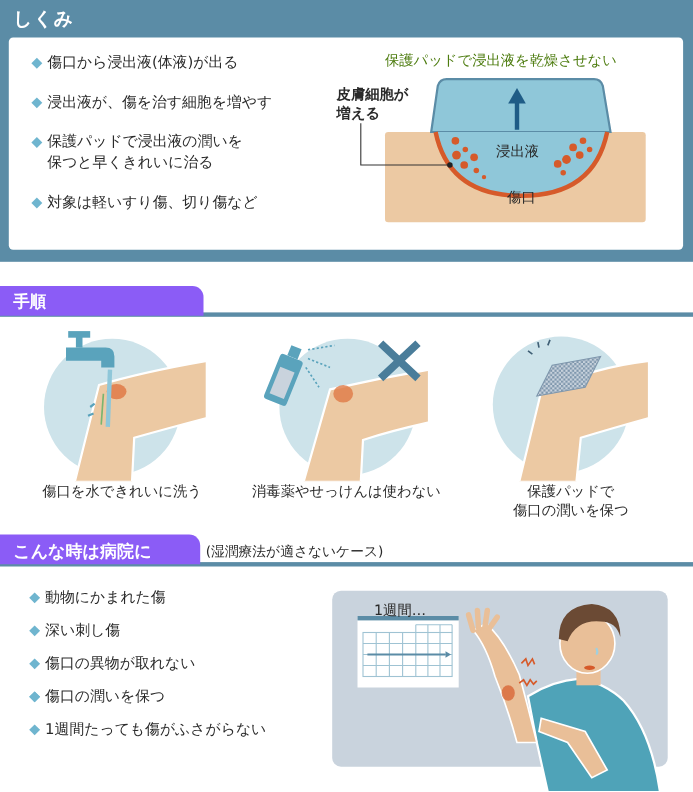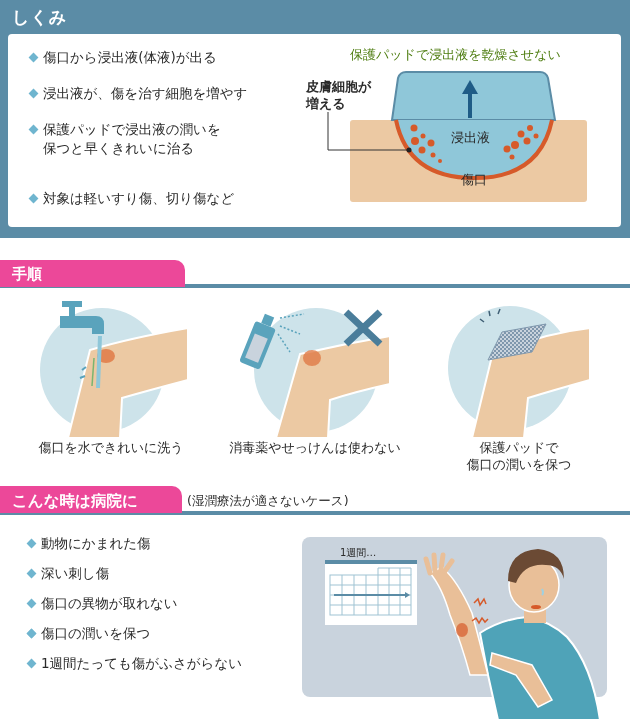--- a/index.html
+++ b/index.html
@@ -25,60 +25,60 @@
   .b-item {
     position: relative; padding-left: 13px; font-size: 13.5px; line-height: 19px;
     color: #2a2a2a; white-space: pre-line;
   }
   .b-item .dia {
     position: absolute; left: 0; top: 6px; width: 7px; height: 7px;
     background: #6fb5cf; transform: rotate(45deg);
   }
   .b1-0 { margin-bottom: 17px; }
   .b1-1 { margin-bottom: 17px; }
-  .b1-2 { margin-bottom: 31px; }
+  .b1-2 { margin-bottom: 17px; }
   .diagram { position: absolute; left: 290px; top: 12px; width: 310px; height: 170px; }
   .diag-title {
     position: absolute; left: 52px; top: 0; font-size: 13px; color: #4d7c0f; white-space: nowrap;
   }
   .diag-label {
     position: absolute; left: 8px; top: 32px; font-size: 13px; line-height: 17px;
     white-space: pre-line;
     font-weight: bold;
   }
   .diag-exudate { position: absolute; left: 153px; top: 83px; font-size: 13px; }
   .diag-wound { position: absolute; left: 163px; top: 125px; font-size: 13px; }
 
   
   .tab-line {
     position: absolute; left: 0; width: 630px; height: 4px; background: #5b8ca6;
   }
   .tab {
-    position: absolute; left: 0; height: 27px; background: #ec4899;
+    position: absolute; left: 0; height: 27px; background: #8b5cf6;
     border-top-right-radius: 10px; color: #fff; font-weight: bold; font-size: 15px;
     padding: 5px 0 0 12px;
   }
   .tab-sub { position: absolute; font-size: 12.5px; color: #2a2a2a; white-space: nowrap; }
 
   
   .step { position: absolute; top: 298px; width: 200px; height: 175px; }
   .step svg { position: absolute; left: 0; top: 0; }
   .step-cap {
     position: absolute; left: 1px; width: 200px; text-align: center; font-size: 13px;
     line-height: 17px; white-space: pre-line; color: #2a2a2a;
   }
 
   
   .bullets3 { position: absolute; left: 28px; top: 534px; }
   .bullets3 .b-item { margin-bottom: 11px; }
   .scene {
     position: absolute; left: 302px; top: 537px; width: 305px; height: 160px;
     background: #c9d3dd; border-radius: 8px;
   }
-  .cal-label { position: absolute; left: 340px; top: 546px; font-size: 10px; color: #2a2a2a; }
+  .cal-label { position: absolute; left: 340px; top: 546px; font-size: 13px; color: #2a2a2a; }
 </style>
 </head>
 <body>
 
 <div class="sec1">
   <div class="sec1-title">しくみ</div>
   <div class="sec1-panel">
     <div class="bullets1">
       <div class="b-item b1-0"><span class="dia"></span><span>傷口から浸出液(体液)が出る</span></div>
       <div class="b-item b1-1"><span class="dia"></span><span>浸出液が、傷を治す細胞を増やす</span></div>

